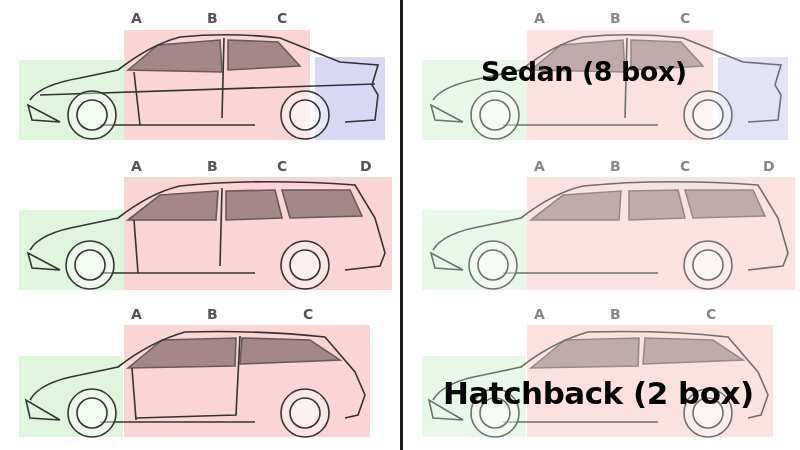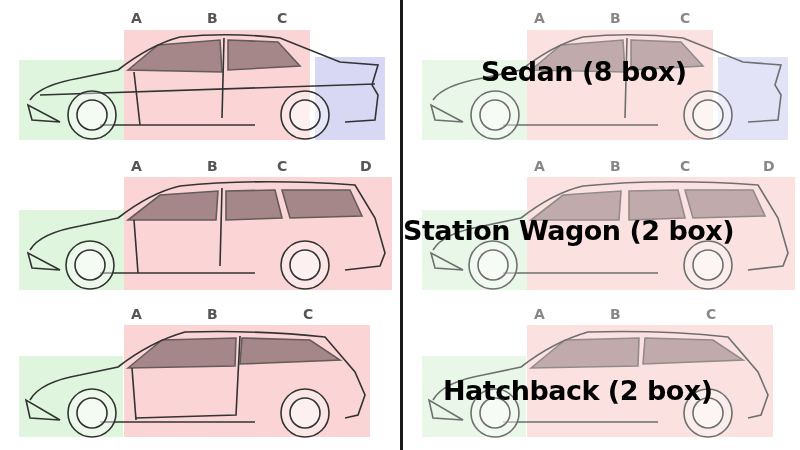--- a/index.html
+++ b/index.html
@@ -140,21 +140,20 @@
         <path d="M282,42 L350,42 L362,68 L290,70 Z" fill="#8a6e70" opacity="0.75"></path>
       </g>
       <g fill="#ffffff" fill-opacity="0.4" stroke="#333" stroke-width="1.6">
         <circle cx="90" cy="117" r="24"></circle>
           <circle cx="90" cy="117" r="15"></circle>
         <circle cx="305" cy="117" r="24"></circle>
           <circle cx="305" cy="117" r="15"></circle>
       </g>
     </svg>
   </div>
-  <span class="label" style="left:0px;top:215px;font-size:27px">Station Wagon (2 box)</span>
 
   <div class="row" style="top:300px;height:150px;opacity:0.7">
     <div class="box green" style="left:19px;top:56px;width:104px;height:81px"></div>
     <div class="box red" style="left:124px;top:25px;width:246px;height:112px"></div>
     <span class="pillar" style="left:131px;top:6px">A</span>
     <span class="pillar" style="left:207px;top:6px">B</span>
     <span class="pillar" style="left:303px;top:6px">C</span>
     <svg class="car" width="400" height="150">
       <g fill="none" stroke="#333" stroke-width="1.6">
         <path d="M30,100 Q40,82 80,75 L118,67 Q150,42 185,32 Q260,30 325,37 L355,72 L365,95 L358,115 L345,118 M255,122 L100,122 M60,120 L30,118 L26,100 Z"></path>
@@ -162,14 +161,14 @@
         <path d="M242,38 L310,40 L340,60 L240,64 Z" fill="#8a6e70" opacity="0.75"></path>
       </g>
       <g fill="#ffffff" fill-opacity="0.4" stroke="#333" stroke-width="1.6">
         <circle cx="92" cy="113" r="24"></circle>
           <circle cx="92" cy="113" r="15"></circle>
         <circle cx="305" cy="113" r="24"></circle>
           <circle cx="305" cy="113" r="15"></circle>
       </g>
     </svg>
   </div>
-  <span class="label" style="left:40px;top:375px;font-size:27px">Hatchback (2 box)</span>
+  <span class="label" style="left:40px;top:375px;font-size:31px">Hatchback (2 box)</span>
 </div>
 
 </body></html>

